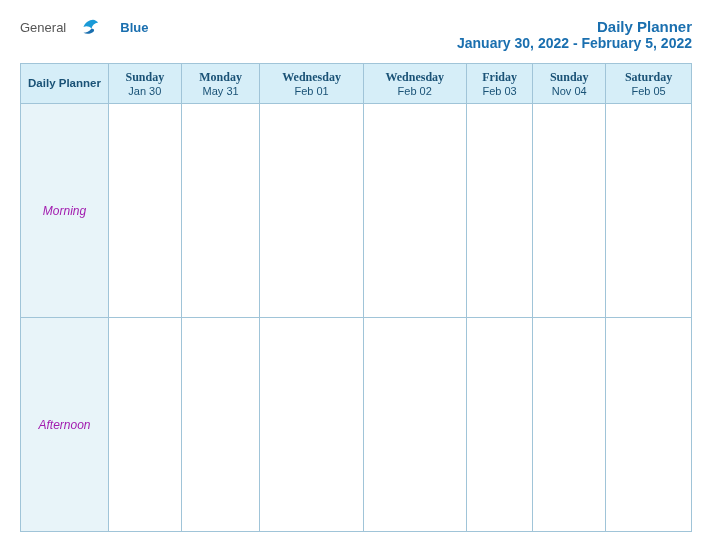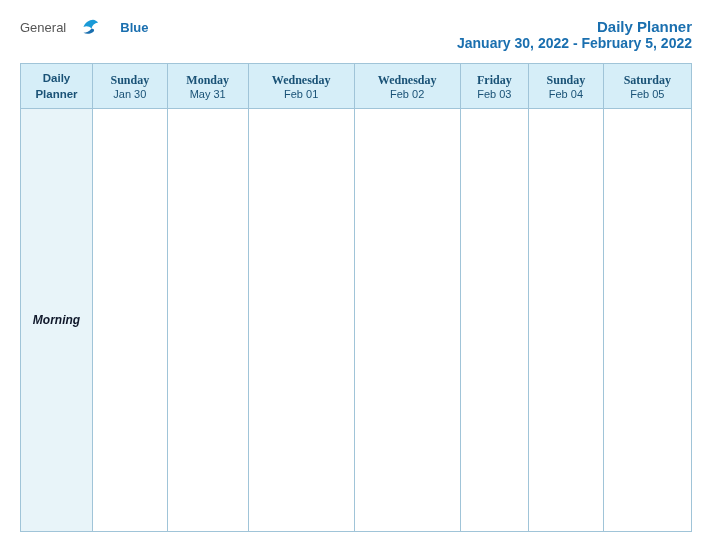--- a/index.html
+++ b/index.html
@@ -99,24 +99,24 @@
     .header-row th.first-col {
       font-size: 11.5px;
       color: #1a5276;
       font-weight: bold;
       line-height: 1.4;
     }
 
     .time-cell {
       background-color: #e8f4f9;
       font-size: 12px;
-      color: #0f172a;
-      font-weight: bold;
+      color: #a21caf;
+      font-weight: normal;
       font-style: italic;
-      width: 72px;
+      width: 88px;
       padding: 10px 4px;
     }
 
     .day-cell {
       background-color: #ffffff;
       width: calc((100% - 80px) / 7);
       padding: 0;
     }
 
     .body-row td {
@@ -160,33 +160,43 @@
       <th>
         <span class="day-name">Wednesday</span>
         <span class="day-date">Feb 02</span>
       </th>
       <th>
         <span class="day-name">Friday</span>
         <span class="day-date">Feb 03</span>
       </th>
       <th>
         <span class="day-name">Sunday</span>
-        <span class="day-date">Feb 04</span>
+        <span class="day-date">Nov 04</span>
       </th>
       <th>
         <span class="day-name">Saturday</span>
         <span class="day-date">Feb 05</span>
       </th>
     </tr>
   </thead>
   <tbody>
     <tr class="body-row">
       <td class="time-cell">Morning</td>
       <td class="day-cell"></td>
       <td class="day-cell"></td>
       <td class="day-cell"></td>
       <td class="day-cell"></td>
       <td class="day-cell"></td>
       <td class="day-cell"></td>
       <td class="day-cell"></td>
     </tr>
+    <tr class="body-row">
+      <td class="time-cell">Afternoon</td>
+      <td class="day-cell"></td>
+      <td class="day-cell"></td>
+      <td class="day-cell"></td>
+      <td class="day-cell"></td>
+      <td class="day-cell"></td>
+      <td class="day-cell"></td>
+      <td class="day-cell"></td>
+    </tr>
   </tbody>
 </table>
 
 </body></html>

